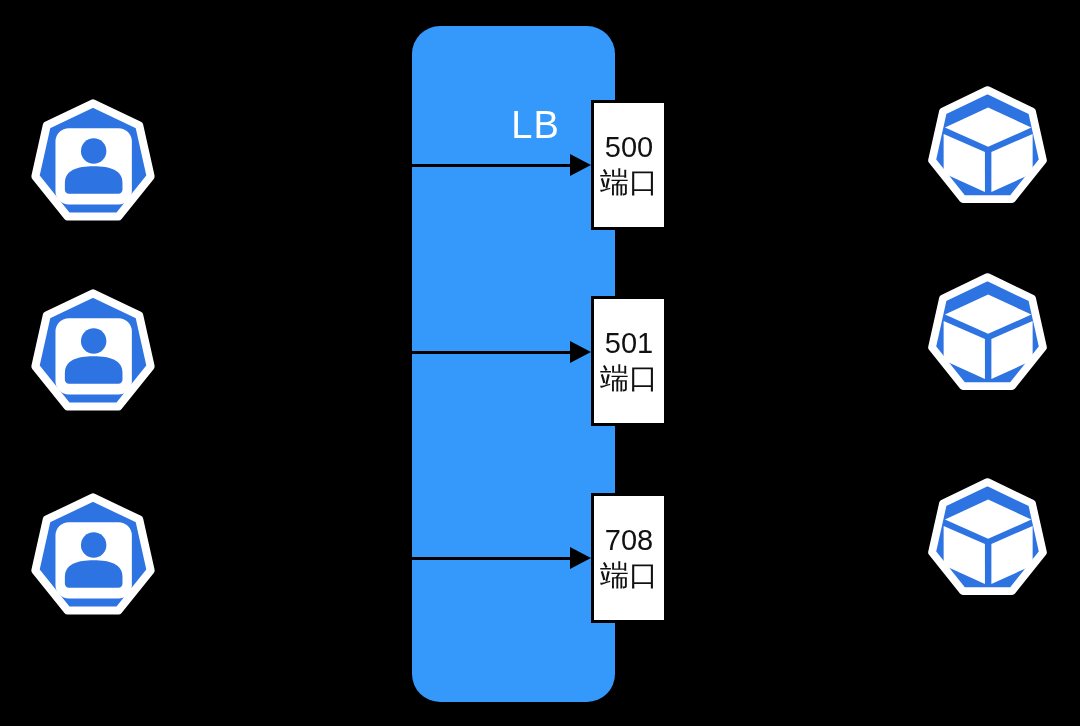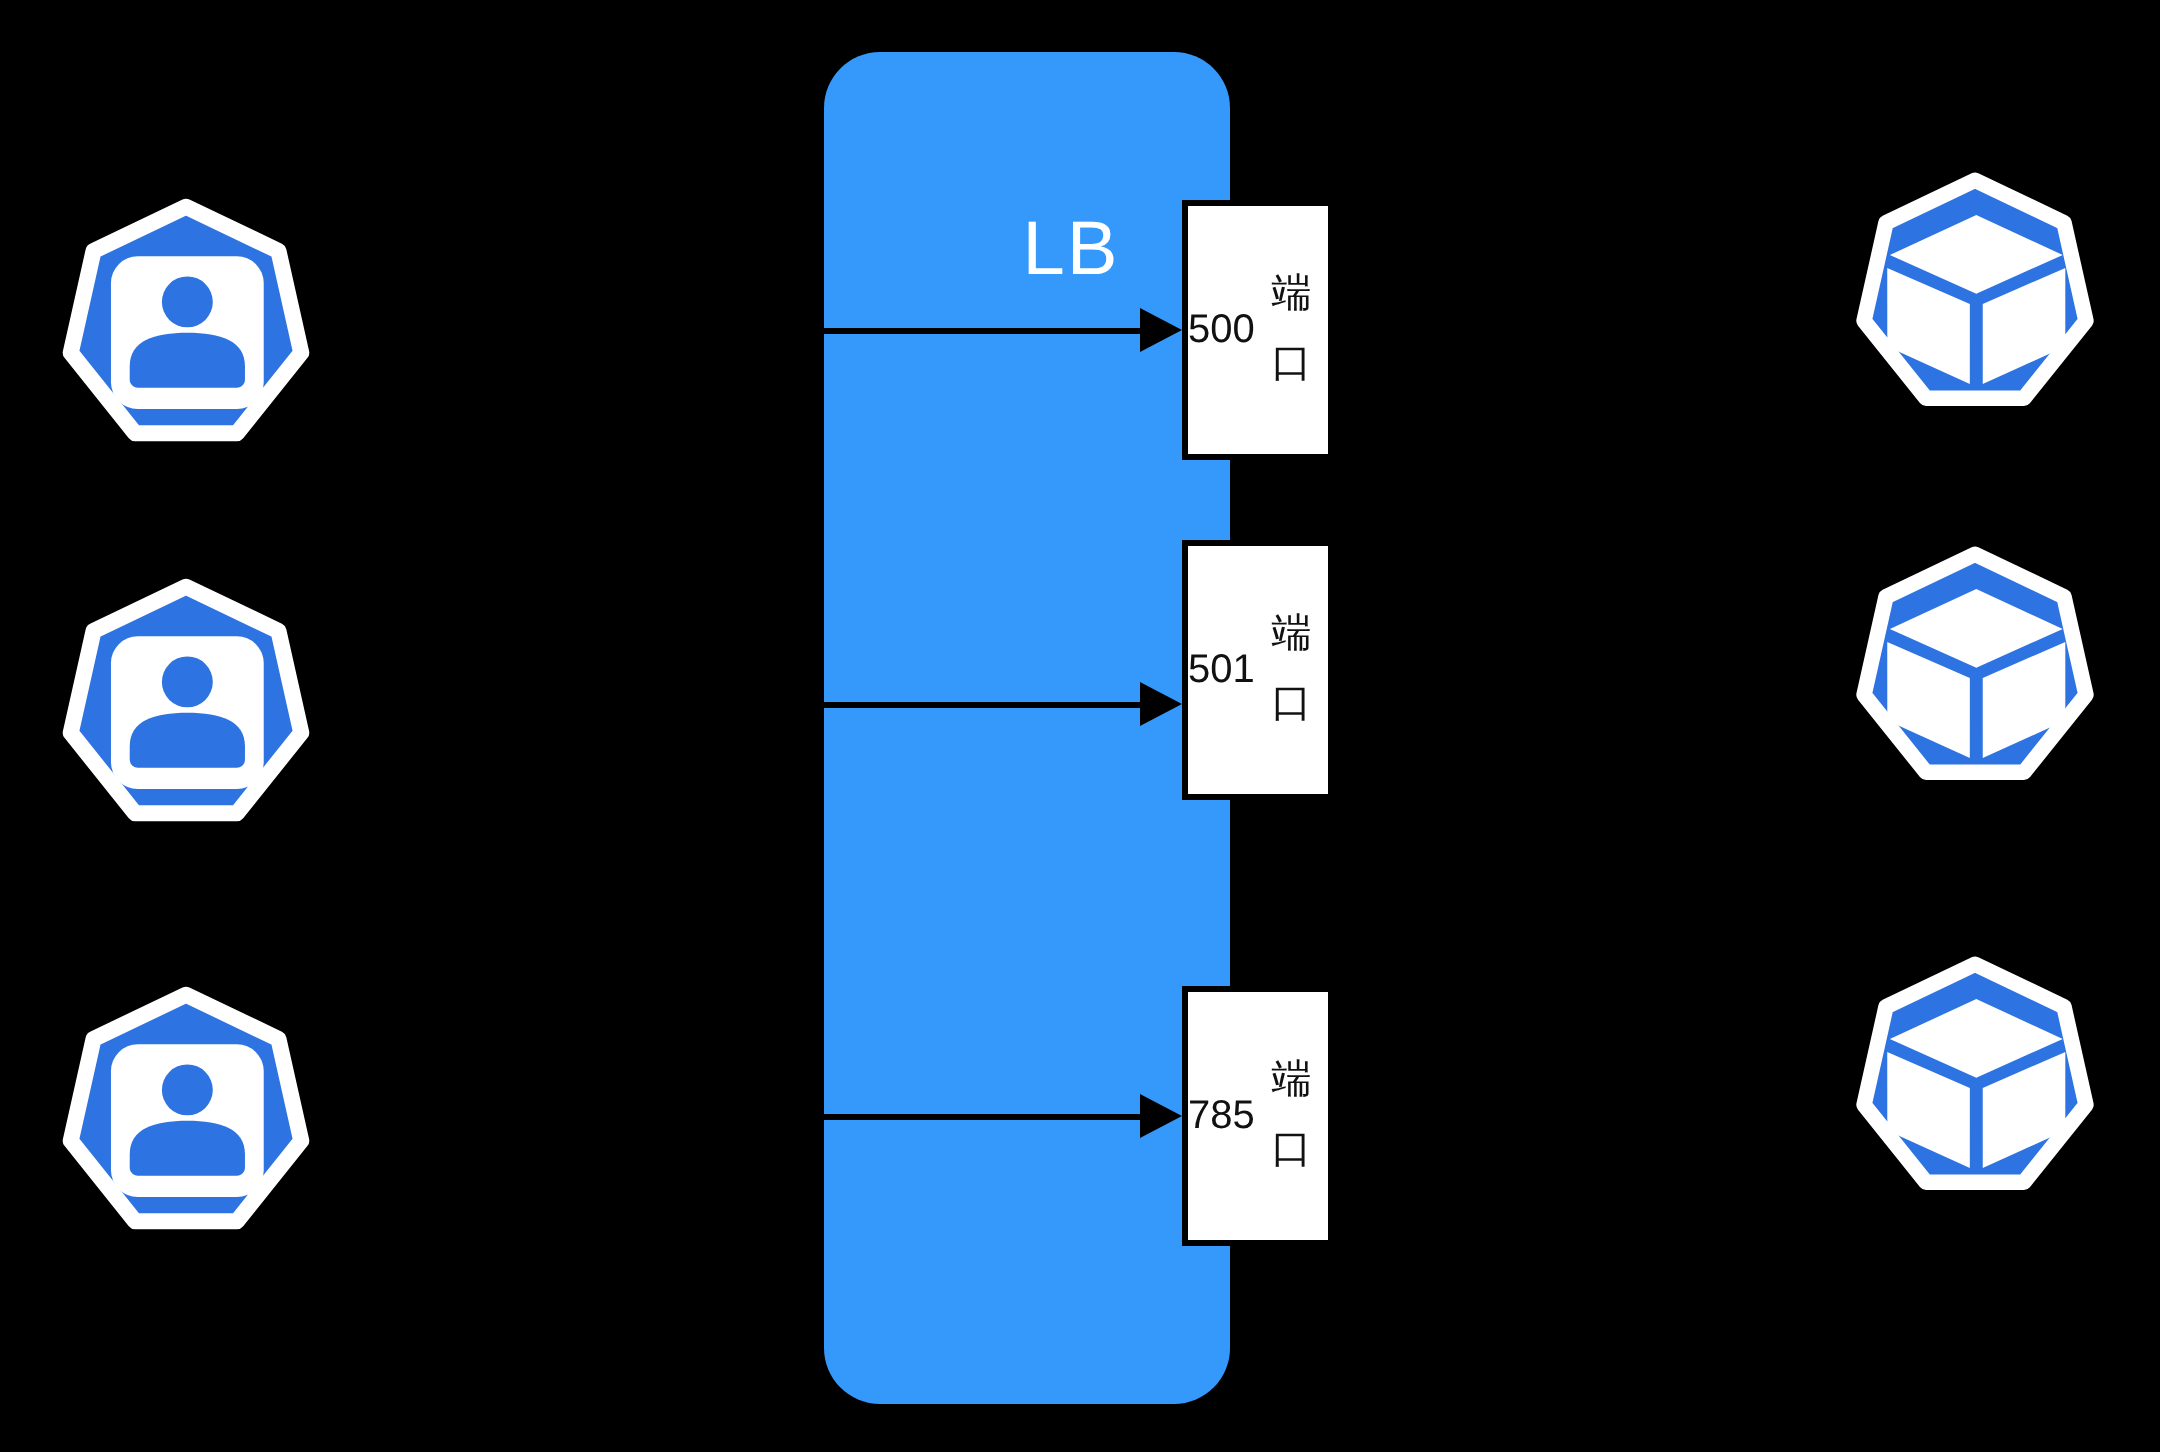--- a/index.html
+++ b/index.html
@@ -22,24 +22,24 @@
   .arrow .head{
     width:0;height:0;
     border-top:11px solid transparent;border-bottom:11px solid transparent;
     border-left:21px solid #000;
   }
   .a1{top:154px}.a2{top:341px}.a3{top:547px}
   
   .port{
     position:absolute;left:591px;width:76px;height:130px;box-sizing:border-box;
     background:#fff;border:3px solid #000;color:#111;
-    display:flex;flex-direction:row;align-items:center;justify-content:center;
-    font-size:20px;line-height:35px;text-align:center;
+    display:flex;flex-direction:column;align-items:center;justify-content:center;
+    font-size:29px;line-height:35px;text-align:center;
   }
-  .p1{top:100px}.p2{top:270px}.p3{top:493px}
+  .p1{top:100px}.p2{top:296px}.p3{top:493px}
   
   .icon{position:absolute;}
   .icon svg{display:block;width:100%;height:100%;}
   .user{left:26px;width:134px;height:134px;}
   .u1{top:96px}.u2{top:286px}.u3{top:490px}
   .cube{left:923px;width:129px;height:129px;}
   .c1{top:83px}.c2{top:270px}.c3{top:475px}
   .defs-holder{position:absolute;width:0;height:0;overflow:hidden;}
 </style>
 </head>
@@ -83,21 +83,21 @@
 
   <div class="port p1">
     <span>500</span>
     <span>端口</span>
   </div>
   <div class="port p2">
     <span>501</span>
     <span>端口</span>
   </div>
   <div class="port p3">
-    <span>785</span>
+    <span>708</span>
     <span>端口</span>
   </div>
 
   <div class="icon user u1">
     <svg viewBox="0 0 100 100">
         <use href="#user-glyph"></use>
       </svg>
   </div>
   <div class="icon user u2">
     <svg viewBox="0 0 100 100">

